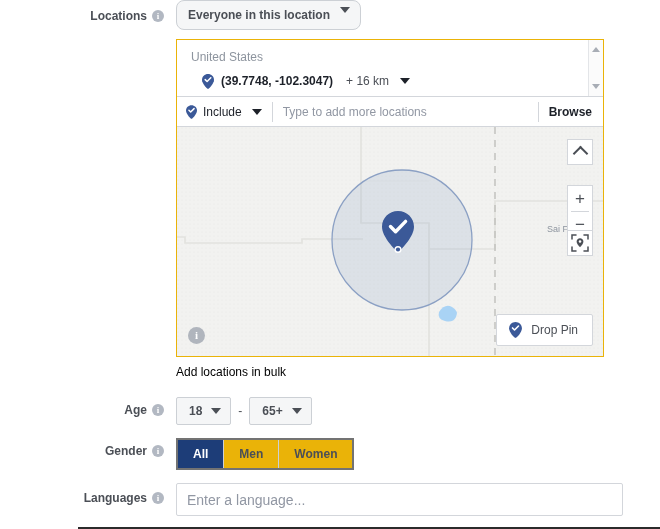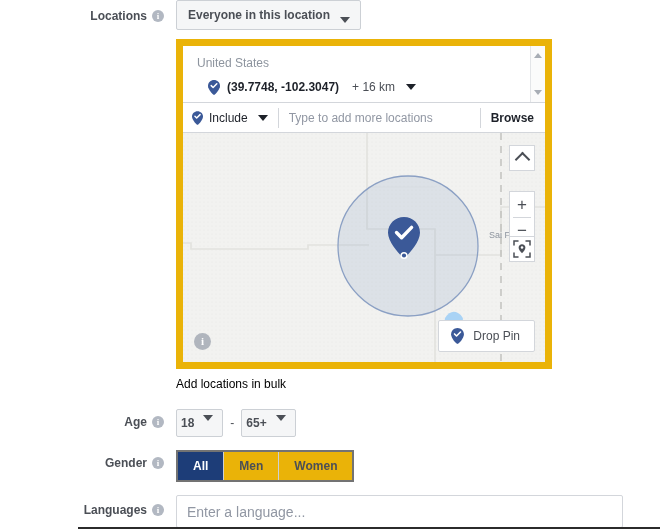--- a/index.html
+++ b/index.html
@@ -56,45 +56,45 @@
   }
   .field-cell {
     flex: 1;
   }
 
   
   #locations-row .label-cell { padding-top: 9px; padding-left: 20px; }
 
   .dropdown-btn {
     display: inline-flex;
-    align-items: flex-end;
+    align-items: flex-start;
     gap: 10px;
     background: #f5f6f7;
     border: 1px solid #ccd0d5;
-    border-radius: 2px;
+    border-radius: 8px;
     padding: 6px 10px 6px 11px;
     font-size: 12px;
     font-weight: bold;
     color: #4b4f56;
     cursor: pointer;
     line-height: 16px;
   }
   .caret {
     width: 0; height: 0;
     border-left: 5px solid transparent;
     border-right: 5px solid transparent;
     border-top: 6px solid #4b4f56;
     display: inline-block;
   }
 
   .loc-panel {
     margin-top: 9px;
-    border: 7px solid #eab308;
+    border: 1px solid #eab308;
     background: #ffffff;
-    width: 376px;
+    width: 428px;
     box-sizing: border-box;
   }
 
   .loc-list {
     position: relative;
     height: 57px;
     border-bottom: 1px solid #d3d6db;
     box-sizing: border-box;
     padding: 9px 0 0 0;
     overflow: hidden;
@@ -278,26 +278,26 @@
     text-decoration: none;
     cursor: pointer;
   }
 
   
   #age-row { margin-top: 18px; }
   #age-row .label-cell { padding-top: 6px; }
   .age-group { display: flex; align-items: center; gap: 7px; }
   .age-sel {
     display: inline-flex;
-    align-items: flex-start;
+    align-items: center;
     gap: 9px;
     background: #f5f6f7;
     border: 1px solid #ccd0d5;
     border-radius: 2px;
-    padding: 5px 9px 5px 4px;
+    padding: 5px 9px 5px 12px;
     font-size: 12px;
     font-weight: bold;
     color: #4b4f56;
     cursor: pointer;
     line-height: 16px;
   }
   .age-dash { font-size: 12px; color: #4b4f56; }
 
   
   #gender-row { margin-top: 13px; }

